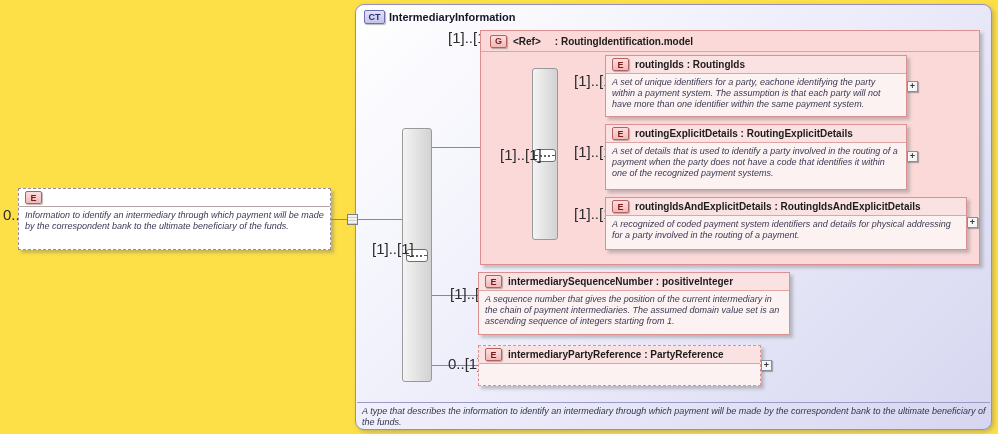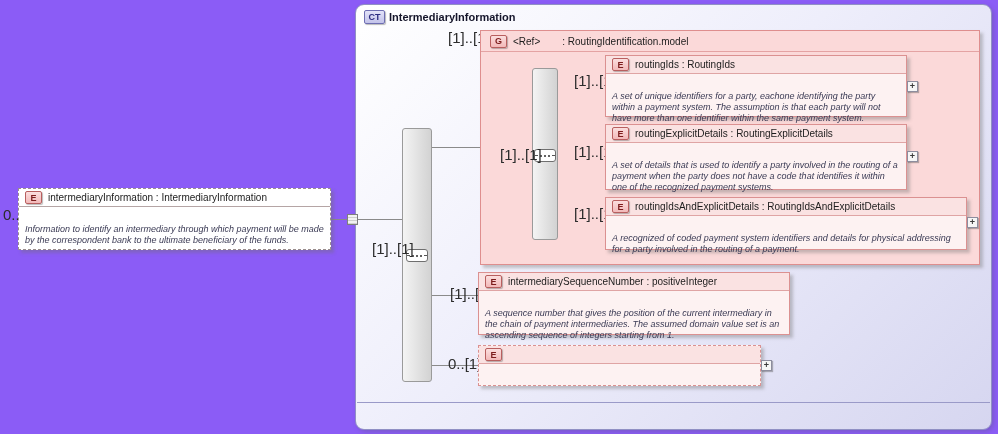--- a/index.html
+++ b/index.html
@@ -2,21 +2,21 @@
 <html><head>
 <meta charset="utf-8">
 <style>
   * { margin:0; padding:0; box-sizing:border-box; }
   body {
     font-family: "Liberation Sans", "DejaVu Sans", sans-serif;
     background:#ffffff;
   }
   .canvas {
     position:relative; width:998px; height:434px;
-    background:#8b5cf6; overflow:hidden;
+    background:#fde047; overflow:hidden;
   }
   
   .ct-box {
     position:absolute; left:355px; top:4px; width:637px; height:426px;
     border:1px solid #9090c4; border-radius:9px;
     background:linear-gradient(135deg,#ffffff 0%,#eeeefb 45%,#d6d6f0 100%);
     box-shadow:2px 2px 4px rgba(90,90,120,0.35);
   }
   .ct-title { position:absolute; left:33px; top:6px; font-size:11px; font-weight:bold; color:#15152a; white-space:nowrap; }
   .ct-footer-divider { position:absolute; left:1px; top:397px; width:633px; height:1px; background:#9a9ac8; }
@@ -38,33 +38,33 @@
     position:absolute; border:1px solid #db9191; background:#fdf2f2;
     box-shadow:3px 3px 3px rgba(110,110,110,0.38);
   }
   .elem.dashed { border-style:dashed; }
   .elem.plain { border-color:#9a8d8d; background:#ffffff; }
   .elem-hdr {
     display:flex; align-items:center; gap:6px; padding:2px 6px; height:18px;
     border-bottom:1px solid #dfa4a4; background:#fae2e2;
   }
   .elem.plain .elem-hdr { background:#ffffff; border-bottom-color:#b5a5a5; }
-  .elem-name { font-size:10px; font-weight:normal; color:#1c1c1c; white-space:nowrap; }
-  .elem-desc { padding:17px 6px; font-size:9px; font-style:italic; color:#3a3a54; line-height:1.22; }
+  .elem-name { font-size:10px; font-weight:bold; color:#1c1c1c; white-space:nowrap; }
+  .elem-desc { padding:3px 6px; font-size:9px; font-style:italic; color:#3a3a54; line-height:1.22; }
   
   .group-box {
     position:absolute; left:480px; top:30px; width:500px; height:235px;
     border:1px solid #de8e8e; background:#fbd9d9;
     box-shadow:3px 3px 3px rgba(110,110,110,0.38);
   }
   .group-hdr {
     display:flex; align-items:center; gap:6px; padding:3px 9px; height:21px;
     border-bottom:1px solid #e4a3a3;
   }
-  .group-type { margin-left:16px; }
+  .group-type { margin-left:8px; }
   
   .hline { position:absolute; height:1px; background:#8a8a8a; }
   .seq-bar {
     position:absolute;
     border:1px solid #9a9a9a; border-radius:3px;
     background:linear-gradient(to right,#f4f4f4,#d2d2d2);
   }
   .seq-glyph {
     position:absolute; width:22px; height:13px;
     background:#ffffff; border:1px solid #6f6f6f; border-radius:3px;
@@ -86,20 +86,21 @@
 </style>
 </head>
 <body>
 
 <div class="canvas">
 
   <div class="ct-box">
     <span class="badge ct">CT</span>
     <span class="ct-title">IntermediaryInformation</span>
     <div class="ct-footer-divider"></div>
+    <div class="ct-footer">A type that describes the information to identify an intermediary through which payment will be made by the correspondent bank to the ultimate beneficiary of the funds.</div>
   </div>
 
   <div class="hline" style="left:331px;top:219px;width:71px"></div>
   <div class="hline" style="left:432px;top:147px;width:48px"></div>
   <div class="hline" style="left:432px;top:295px;width:46px"></div>
   <div class="hline" style="left:432px;top:365px;width:46px"></div>
   <div class="hline" style="left:558px;top:82px;width:47px"></div>
   <div class="hline" style="left:558px;top:153px;width:47px"></div>
   <div class="hline" style="left:558px;top:215px;width:47px"></div>
 
@@ -112,21 +113,20 @@
       <span class="tick"></span>
   </span>
   <span class="card-label" style="left:372px;top:240px">[1]..[1]</span>
 
   <span class="conn-handle"></span>
 
   <span class="card-label" style="left:3px;top:206px">0..*</span>
   <div class="elem plain dashed" style="left:18px;top:188px;width:313px;height:62px">
     <div class="elem-hdr">
       <span class="badge">E</span>
-      <span class="elem-name">intermediaryInformation : IntermediaryInformation</span>
     </div>
     <div class="elem-desc">Information to identify an intermediary through which payment will be made by the correspondent bank to the ultimate beneficiary of the funds.</div>
   </div>
 
   <span class="card-label" style="left:448px;top:29px">[1]..[1]</span>
   <div class="group-box">
     <div class="group-hdr">
       <span class="badge">G</span>
       <span class="elem-name">&lt;Ref&gt;</span>
       <span class="elem-name group-type">: RoutingIdentification.model</span>
@@ -180,17 +180,18 @@
       <span class="badge">E</span>
       <span class="elem-name">intermediarySequenceNumber : positiveInteger</span>
     </div>
     <div class="elem-desc">A sequence number that gives the position of the current intermediary in the chain of payment intermediaries. The assumed domain value set is an ascending sequence of integers starting from 1.</div>
   </div>
 
   <span class="card-label" style="left:448px;top:355px">0..[1]</span>
   <div class="elem dashed" style="left:478px;top:345px;width:283px;height:41px">
     <div class="elem-hdr">
       <span class="badge">E</span>
+      <span class="elem-name">intermediaryPartyReference : PartyReference</span>
     </div>
   </div>
   <span class="plus" style="left:761px;top:360px">+</span>
 
 </div>
 
 </body></html>

